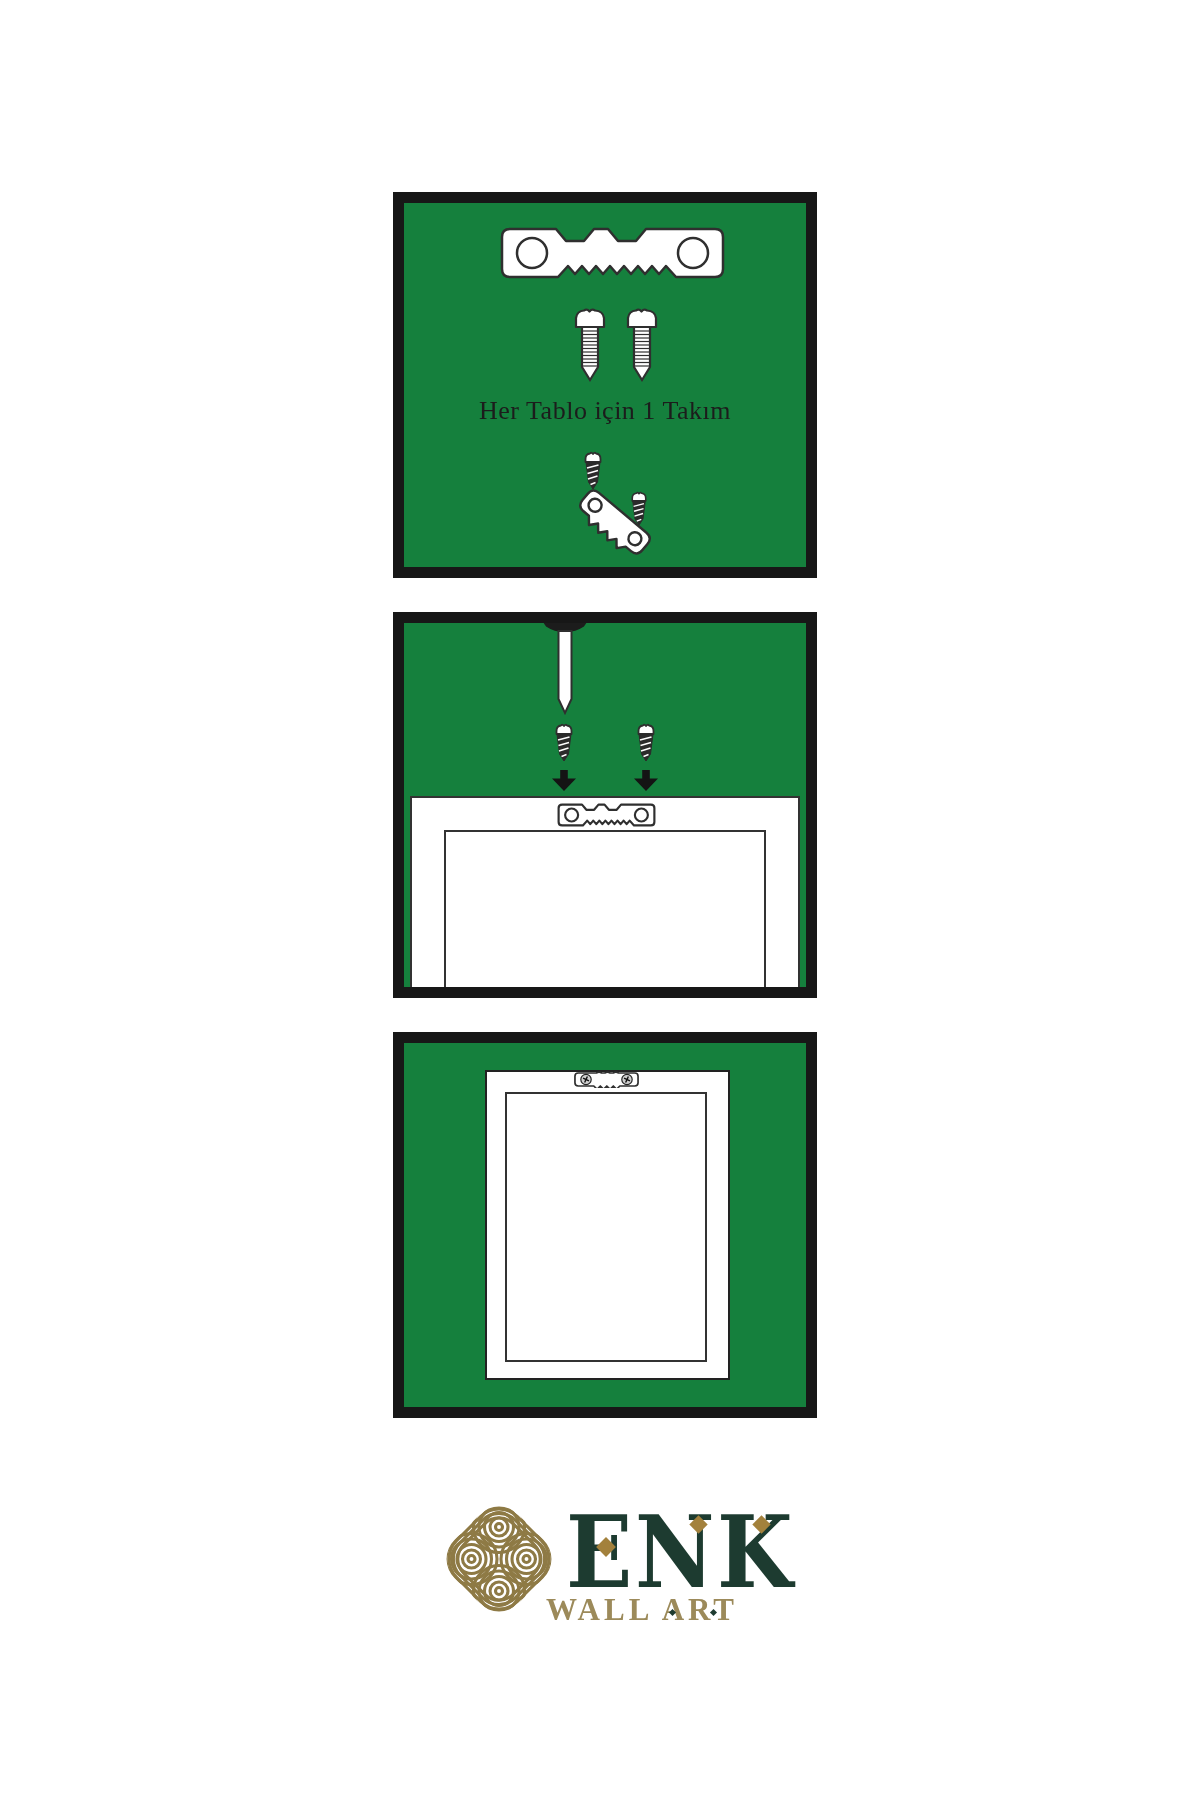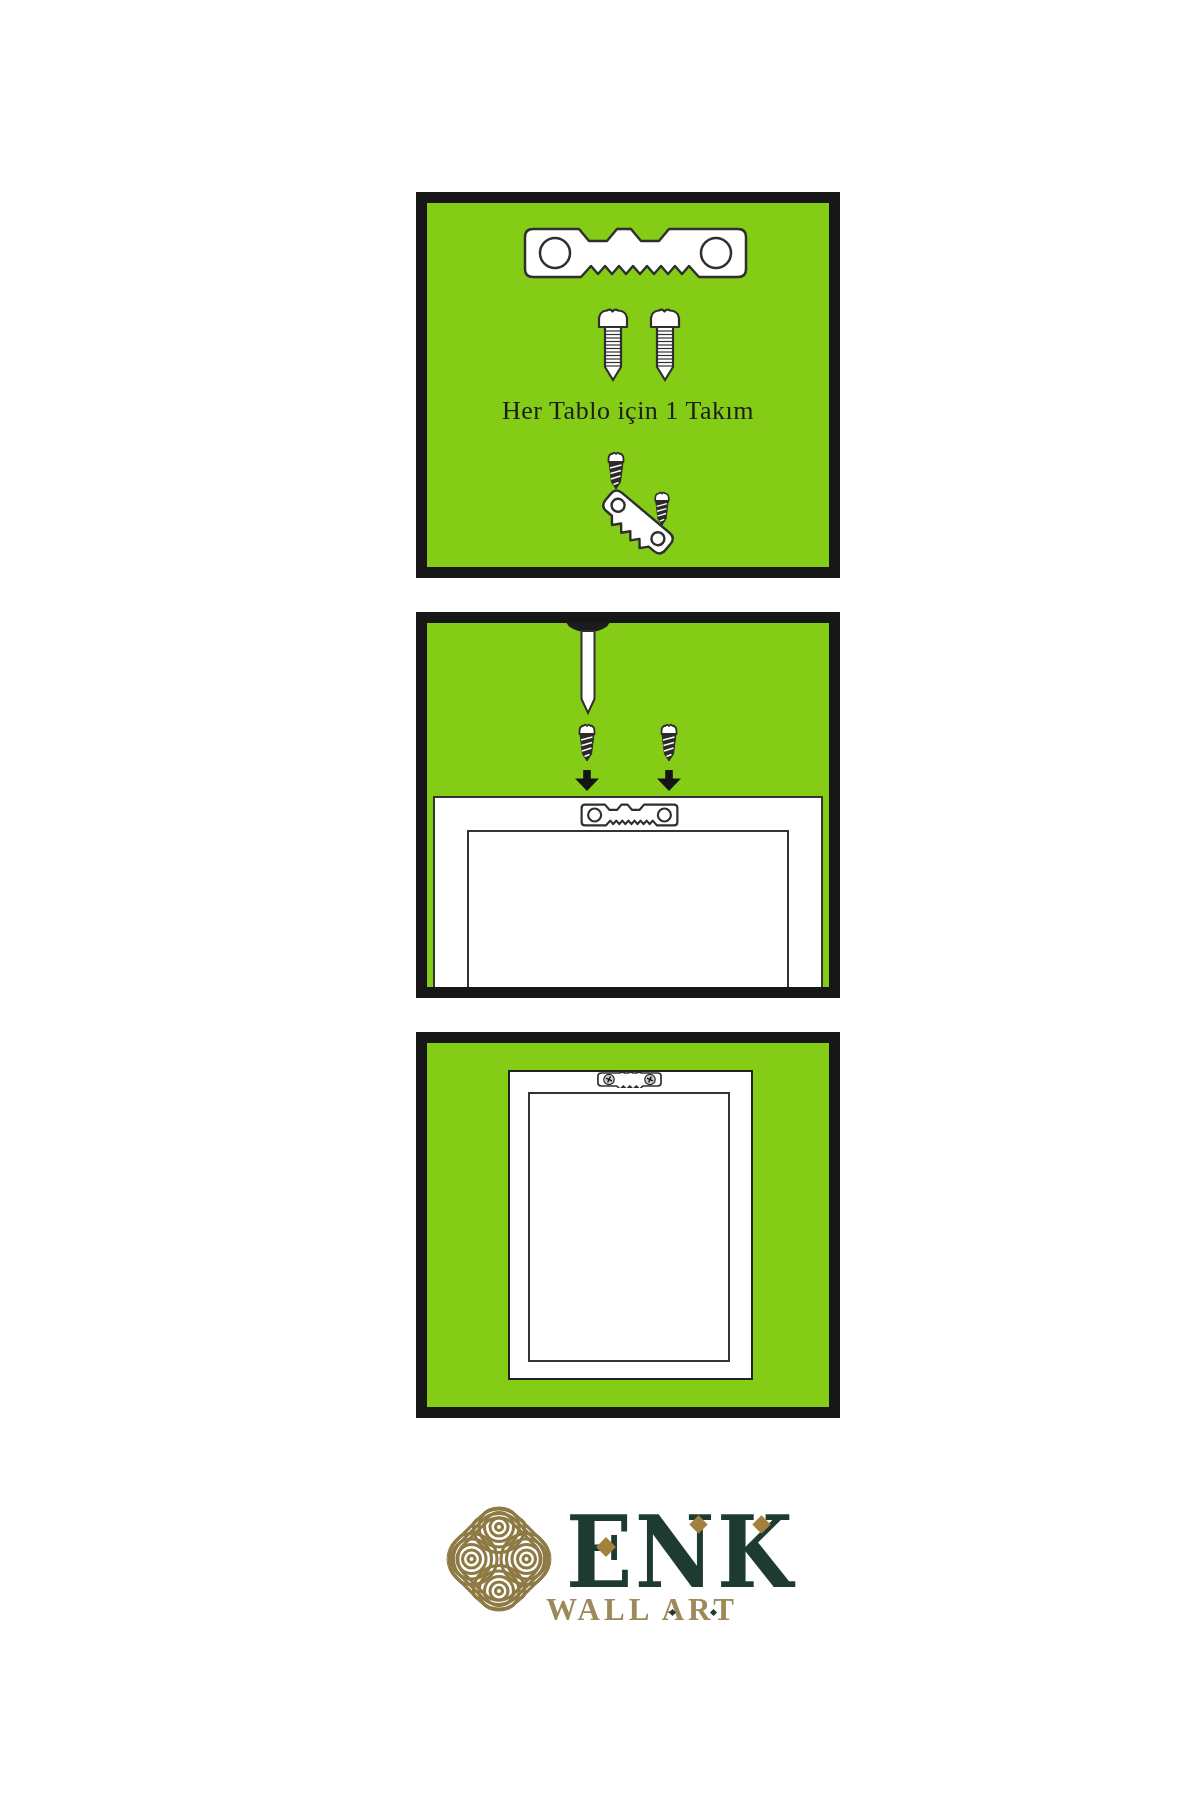--- a/index.html
+++ b/index.html
@@ -1,19 +1,19 @@
 <!DOCTYPE html>
 <html><head>
 <meta charset="utf-8">
 <style>
   html,body{margin:0;padding:0;background:#ffffff;}
   #page{position:relative;width:1200px;height:1800px;background:#ffffff;overflow:hidden;
         font-family:"Liberation Serif", serif;}
-  .panel{position:absolute;left:416px;width:424px;height:386px;border:11px solid #171717;
-         background:#84cc16;box-sizing:border-box;}
+  .panel{position:absolute;left:393px;width:424px;height:386px;border:11px solid #171717;
+         background:#15803d;box-sizing:border-box;}
   .abs{position:absolute;}
   .caption{position:absolute;left:0;top:193px;width:100%;text-align:center;
            font-size:26px;letter-spacing:.5px;color:#1c1c1c;font-weight:400;}
   .frame-rect{position:absolute;box-sizing:border-box;background:#ffffff;}
   .logo-word{position:absolute;left:566px;top:1504px;width:240px;height:100px;
              font-size:100px;line-height:96px;font-weight:700;color:#1d3b30;
              letter-spacing:3px;transform:scaleX(.87);transform-origin:left top;
              font-family:"DejaVu Serif", serif;}
   .logo-sub{position:absolute;left:546px;top:1592px;width:240px;font-size:31px;
             letter-spacing:4px;font-weight:700;color:#9c8a5a;

